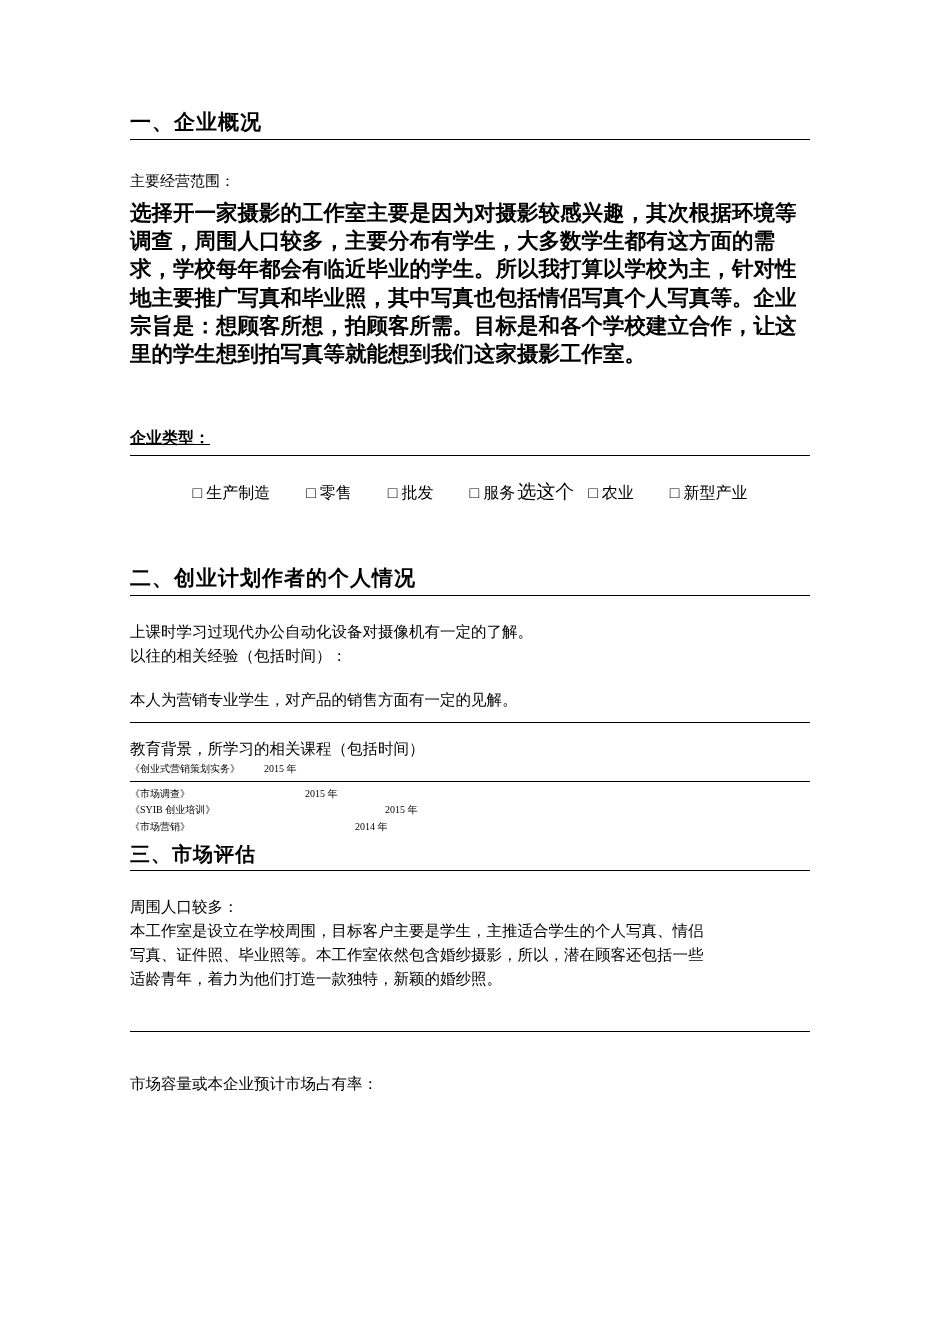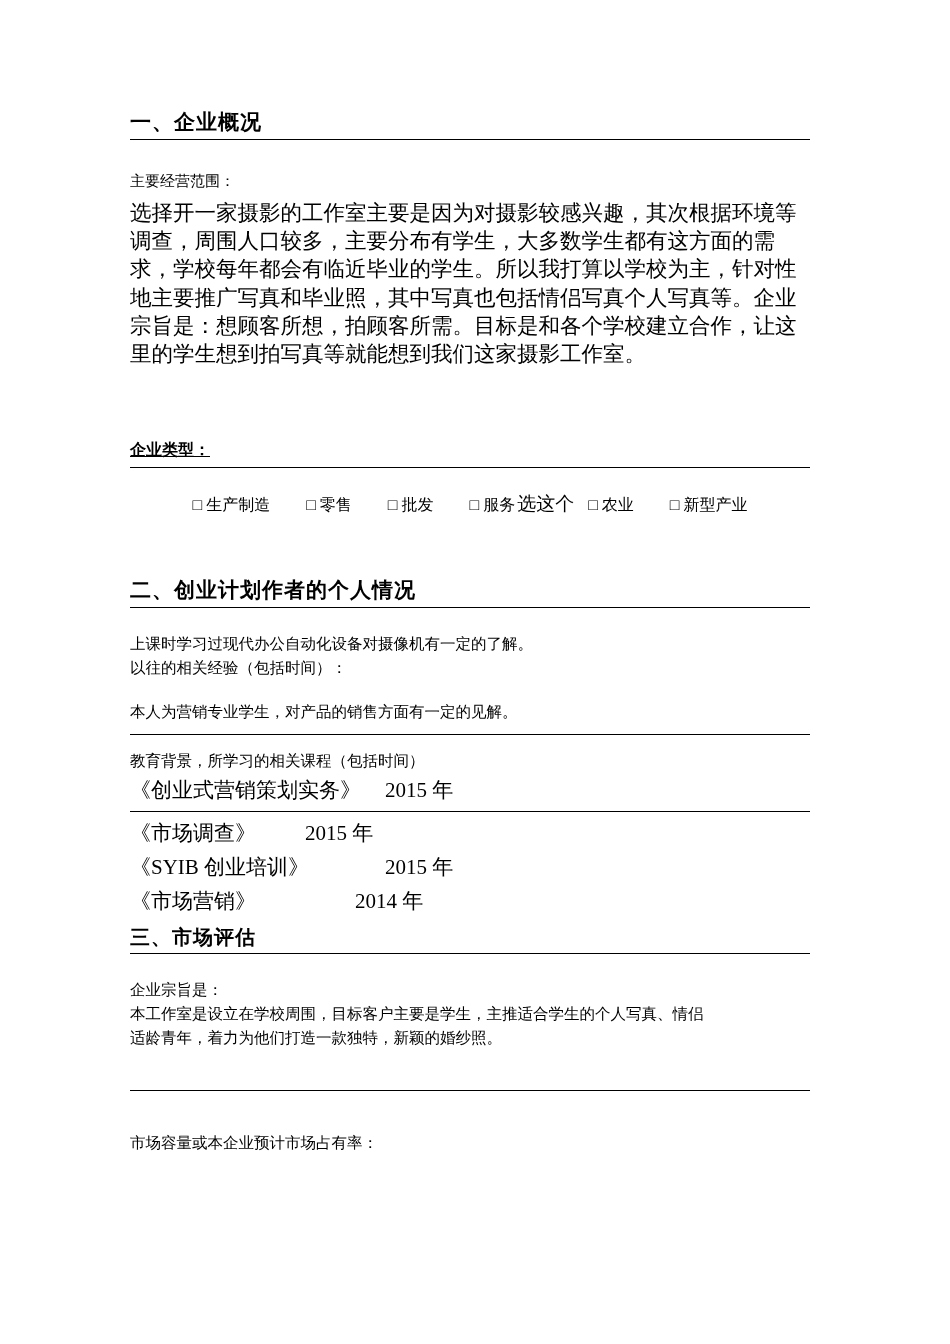--- a/index.html
+++ b/index.html
@@ -44,39 +44,39 @@
     font-size: 15px;
     line-height: 1.5;
     margin: 0;
   }
   .body-big {
     font-size: 21.5px;
     line-height: 1.32;
     margin: 0;
     letter-spacing: 0px;
     font-family: "DejaVu Sans", "Liberation Sans", sans-serif;
-    font-weight: 400;
+    font-weight: 700;
   }
   .body-text {
     font-size: 15.5px;
     line-height: 1.55;
     margin: 0;
   }
   .spacer-20 { height: 20px; }
   .spacer-24 { height: 24px; }
   .spacer-30 { height: 30px; }
   .spacer-40 { height: 40px; }
   .spacer-55 { height: 55px; }
 
   .type-title {
     font-family: Liberation Serif, serif;
     font-size: 16px;
     font-weight: bold;
     text-decoration: underline;
-    margin: 16px 0 6px 0;
+    margin: 4px 0 6px 0;
   }
   .checkbox-row {
     font-size: 16px;
     line-height: 1.85;
     margin: 0;
     text-align: center;
   }
   .cb {
     display: inline-block;
     margin-right: 4px;
@@ -86,21 +86,21 @@
     margin-right: 36px;
     white-space: nowrap;
   }
   .opt.last { margin-right: 0; }
   .handwrite {
     font-family: "DejaVu Sans", "Liberation Sans", sans-serif;
     font-size: 19px;
     margin: 0 14px 0 2px;
   }
   .edu-line {
-    font-size: 21px;
+    font-size: 10px;
     line-height: 1.62;
     margin: 0;
     white-space: pre;
   }
   .heading3 {
     font-family: Liberation Mono, monospace;
     font-size: 20px;
     font-weight: bold;
     letter-spacing: 1px;
     margin: 0;
@@ -170,22 +170,23 @@
   </div>
 
   <div style="height:6px"></div>
 
   <div>
     <div class="heading3">三、市场评估</div>
     <div class="rule"></div>
 
     <div class="spacer-24"></div>
 
-    <div class="body-text">企业宗旨是：</div>
+    <div class="body-text">周围人口较多：</div>
     <div class="body-text">本工作室是设立在学校周围，目标客户主要是学生，主推适合学生的个人写真、情侣</div>
+    <div class="body-text">写真、证件照、毕业照等。本工作室依然包含婚纱摄影，所以，潜在顾客还包括一些</div>
     <div class="body-text">适龄青年，着力为他们打造一款独特，新颖的婚纱照。</div>
 
     <div class="spacer-40"></div>
     <div class="rule"></div>
     <div class="spacer-40"></div>
 
     <div class="body-text">市场容量或本企业预计市场占有率：</div>
   </div>
 
 </div>

